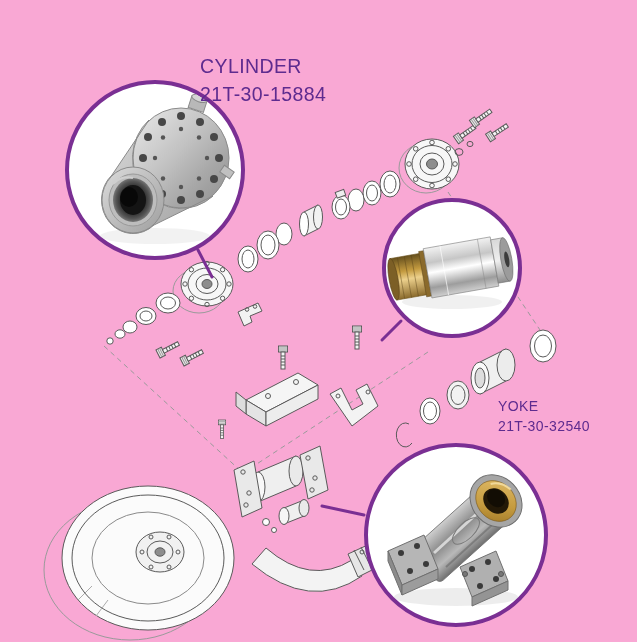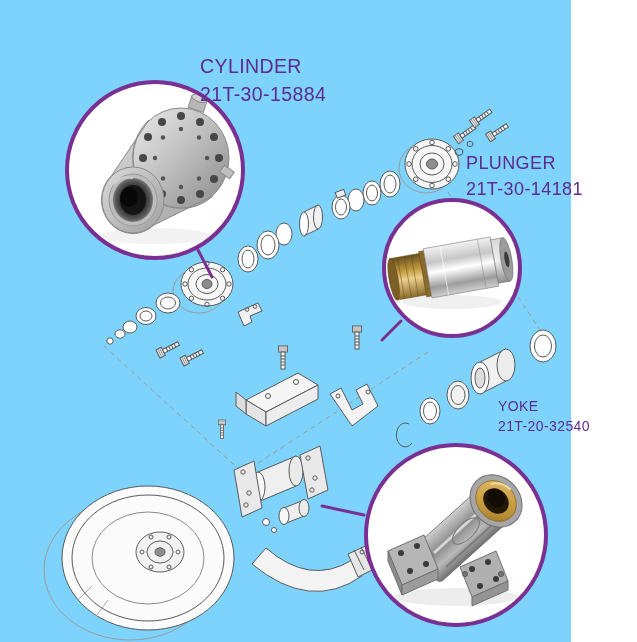--- a/index.html
+++ b/index.html
@@ -1,18 +1,18 @@
 <!DOCTYPE html>
 <html><head>
 <meta charset="utf-8">
 <style>
   *{margin:0;padding:0;box-sizing:border-box}
   html,body{width:637px;height:642px;background:#fff;overflow:hidden;
     font-family:"Liberation Sans",sans-serif}
-  .stage{position:relative;width:571px;height:642px;background:#7dd3fc}
+  .stage{position:relative;width:637px;height:642px;background:#f9a8d4}
   .diagram-svg{position:absolute;left:0;top:0;z-index:1}
   .callout-circle{position:absolute;z-index:2;border:4px solid #7a2f93;
     border-radius:50%;background:#fff;overflow:hidden}
   .callout-circle svg{display:block;width:100%;height:100%}
   .part-label{position:absolute;z-index:3;color:#5e2b8f;font-weight:500;
     line-height:1.45;letter-spacing:.4px;white-space:nowrap}
   #label-cylinder{left:200px;top:52px;font-size:19.5px}
   #label-plunger{left:466px;top:150px;font-size:18px}
   #label-yoke{left:498px;top:396px;font-size:14px}
   #circle-cylinder{left:65px;top:80px;width:180px;height:180px}
@@ -266,24 +266,20 @@
       <path d="M80,36 A48,50 0 0 0 144,112 L85,141 A31,33 0 0 1 43,91 Z" fill="url(#cg2)" stroke="#8a8a8a"></path>
       <ellipse cx="64" cy="116" rx="31" ry="33" fill="url(#cg2)" stroke="#8a8a8a"></ellipse>
       <ellipse cx="64" cy="116" rx="24" ry="26" fill="#bdbdbd" stroke="#999999"></ellipse>
       <ellipse cx="64" cy="116" rx="20" ry="22" fill="url(#cgBore)"></ellipse>
       <ellipse cx="64" cy="116" rx="13" ry="15" fill="#141414"></ellipse>
       <ellipse cx="60" cy="113" rx="9" ry="10" fill="#000000" opacity=".6"></ellipse>
       <path d="M44,100 A20,22 0 0 1 64,94" stroke="#cfcfcf" fill="none" stroke-width="2"></path>
     </svg>
   </div>
 
-  <div class="part-label" id="label-plunger">
-    <div>PLUNGER</div>
-    <div>21T-30-14181</div>
-  </div>
   <div class="callout-circle" id="circle-plunger">
     <svg viewBox="0 0 132 132">
       <defs>
         <linearGradient id="plBrass" x1="0" y1="0" x2="0" y2="1">
           <stop offset="0" stop-color="#66501e"></stop>
             <stop offset=".35" stop-color="#c39a3f"></stop>
           <stop offset=".55" stop-color="#ecd08c"></stop>
             <stop offset="1" stop-color="#8a6a2c"></stop>
         </linearGradient>
         <linearGradient id="plSteel" x1="0" y1="0" x2="0" y2="1">
@@ -312,21 +308,21 @@
         <line x1="96" y1="42" x2="96" y2="92" stroke="#8a8a8a" opacity=".5"></line>
         <rect x="109" y="45" width="12" height="44" fill="url(#plSteel2)" stroke="#787878" stroke-width=".6"></rect>
         <ellipse cx="121" cy="67" rx="5.5" ry="22" fill="#9b9b9b" stroke="#6e6e6e" stroke-width=".6"></ellipse>
         <ellipse cx="121.5" cy="67" rx="2.3" ry="8" fill="#3c3c3c"></ellipse>
       </g>
     </svg>
   </div>
 
   <div class="part-label" id="label-yoke">
     <div>YOKE</div>
-    <div>21T-20-32540</div>
+    <div>21T-30-32540</div>
   </div>
   <div class="callout-circle" id="circle-yoke">
     <svg viewBox="0 0 176 176">
       <defs>
         <linearGradient id="ykCast" x1="0" y1="0" x2="0" y2="1">
           <stop offset="0" stop-color="#cfcfcf"></stop>
             <stop offset=".4" stop-color="#8b8b8b"></stop>
           <stop offset=".7" stop-color="#b9b9b9"></stop>
             <stop offset="1" stop-color="#6f6f6f"></stop>
         </linearGradient>

